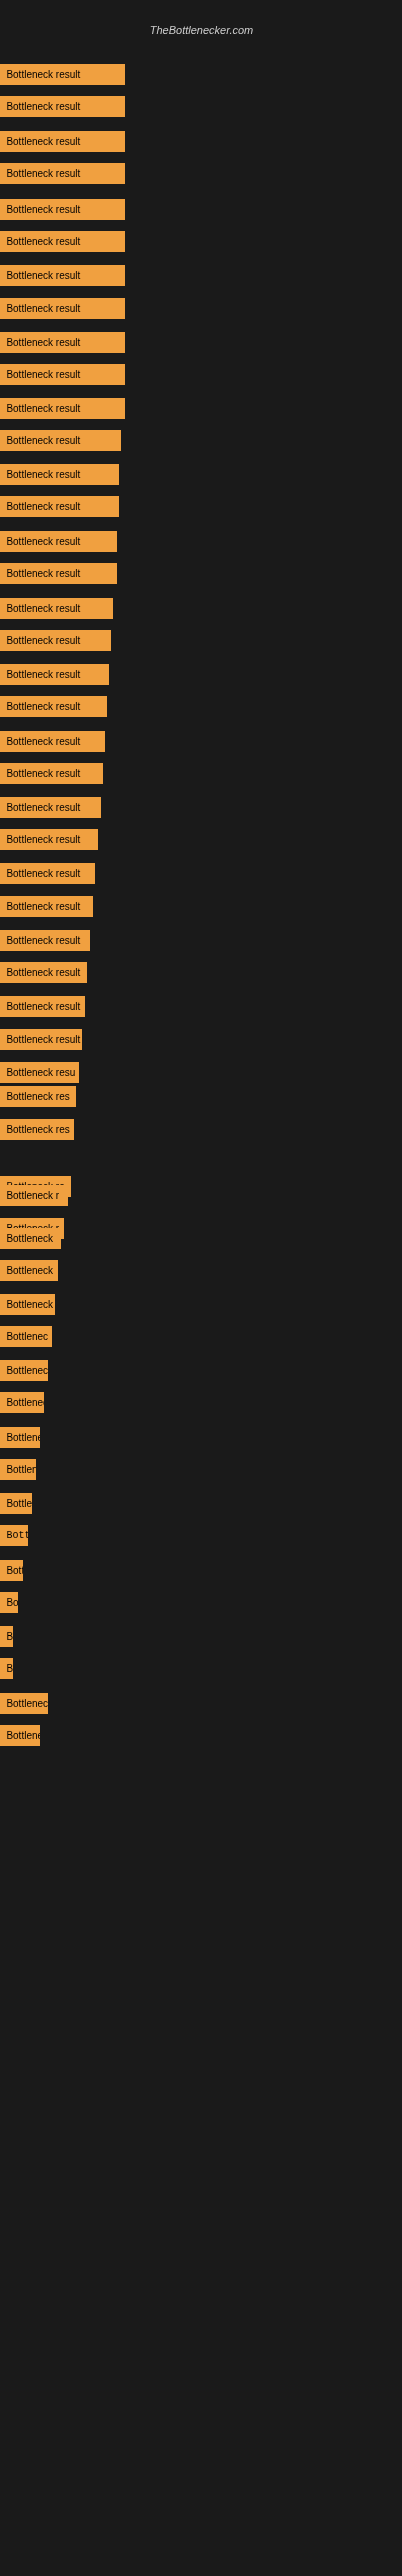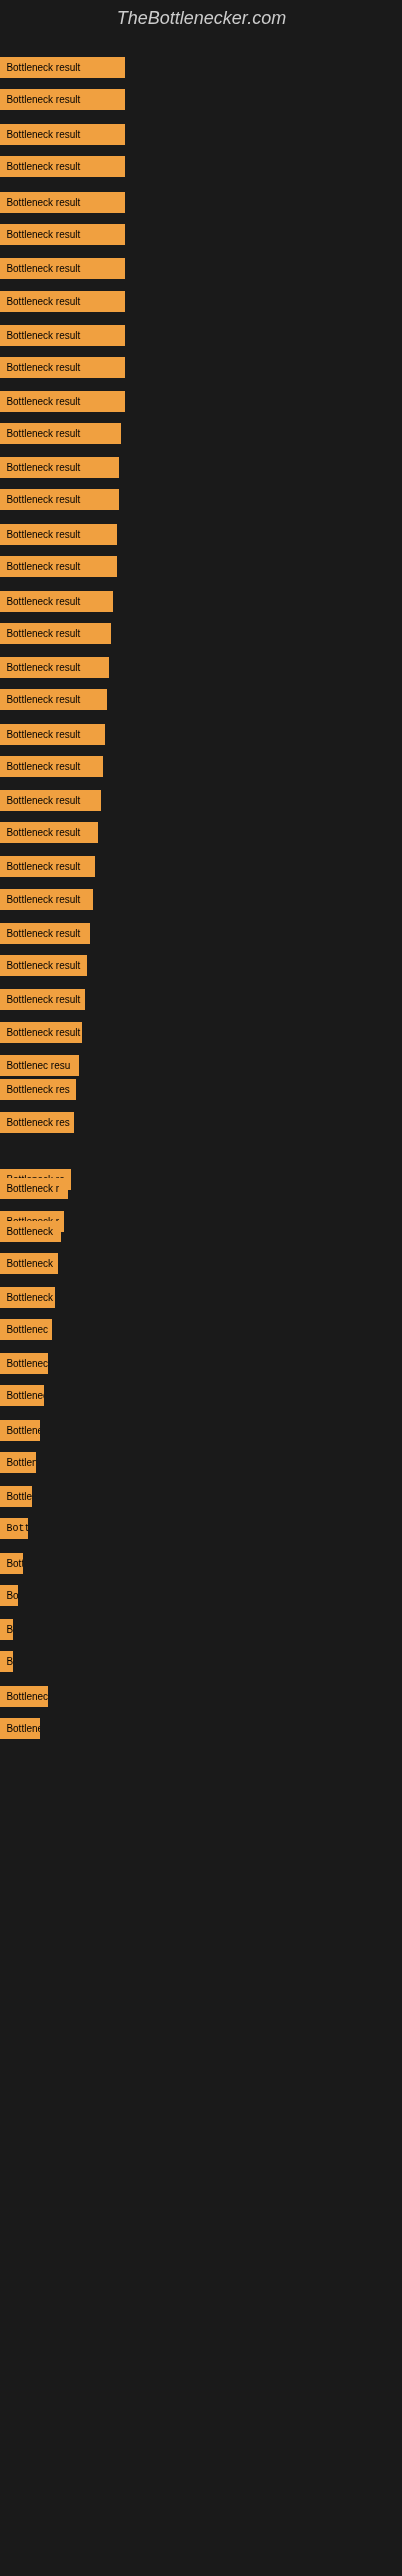--- a/index.html
+++ b/index.html
@@ -12,22 +12,22 @@
       width: 403px;
       min-height: 2576px;
       background-color: #1a1a1a;
       font-family: Arial, sans-serif;
       position: relative;
     }
 
     .site-title {
       text-align: center;
       color: #cccccc;
-      font-size: 18px;
-      padding: 8px 0 4px 0;
+      font-size: 11px;
+      padding: 24px 0 4px 0;
       font-style: italic;
     }
 
     .bottleneck-bar {
       background-color: #f0a040;
       color: #000;
       font-size: 10px;
       font-weight: normal;
       padding: 4.8px 6.4px;
       display: inline-block;
@@ -66,21 +66,21 @@
     <div class="bottleneck-bar" style="top: 687px; width: 105px; max-width: 105px;">Bottleneck result</div>
     <div class="bottleneck-bar" style="top: 719px; width: 103px; max-width: 103px;">Bottleneck result</div>
     <div class="bottleneck-bar" style="top: 753px; width: 101px; max-width: 101px;">Bottleneck result</div>
     <div class="bottleneck-bar" style="top: 785px; width: 98px; max-width: 98px;">Bottleneck result</div>
     <div class="bottleneck-bar" style="top: 819px; width: 95px; max-width: 95px;">Bottleneck result</div>
     <div class="bottleneck-bar" style="top: 852px; width: 93px; max-width: 93px;">Bottleneck result</div>
     <div class="bottleneck-bar" style="top: 886px; width: 90px; max-width: 90px;">Bottleneck result</div>
     <div class="bottleneck-bar" style="top: 918px; width: 87px; max-width: 87px;">Bottleneck result</div>
     <div class="bottleneck-bar" style="top: 952px; width: 85px; max-width: 85px;">Bottleneck result</div>
     <div class="bottleneck-bar" style="top: 985px; width: 82px; max-width: 82px;">Bottleneck result</div>
-    <div class="bottleneck-bar" style="top: 1018px; width: 79px; max-width: 79px;">Bottlenec resu</div>
+    <div class="bottleneck-bar" style="top: 1018px; width: 79px; max-width: 79px;">Bottleneck resu</div>
     <div class="bottleneck-bar" style="top: 1042px; width: 76px; max-width: 76px;">Bottleneck res</div>
     <div class="bottleneck-bar" style="top: 1075px; width: 74px; max-width: 74px;">Bottleneck res</div>
     <div class="bottleneck-bar" style="top: 1132px; width: 71px; max-width: 71px;">Bottleneck re</div>
     <div class="bottleneck-bar" style="top: 1141px; width: 68px; max-width: 68px;">Bottleneck r</div>
     <div class="bottleneck-bar" style="top: 1174px; width: 64px; max-width: 64px;">Bottleneck r</div>
     <div class="bottleneck-bar" style="top: 1184px; width: 61px; max-width: 61px;">Bottleneck </div>
     <div class="bottleneck-bar" style="top: 1216px; width: 58px; max-width: 58px;">Bottleneck </div>
     <div class="bottleneck-bar" style="top: 1250px; width: 55px; max-width: 55px;">Bottleneck</div>
     <div class="bottleneck-bar" style="top: 1282px; width: 52px; max-width: 52px;">Bottlenec</div>
     <div class="bottleneck-bar" style="top: 1316px; width: 48px; max-width: 48px;">Bottlenec</div>

